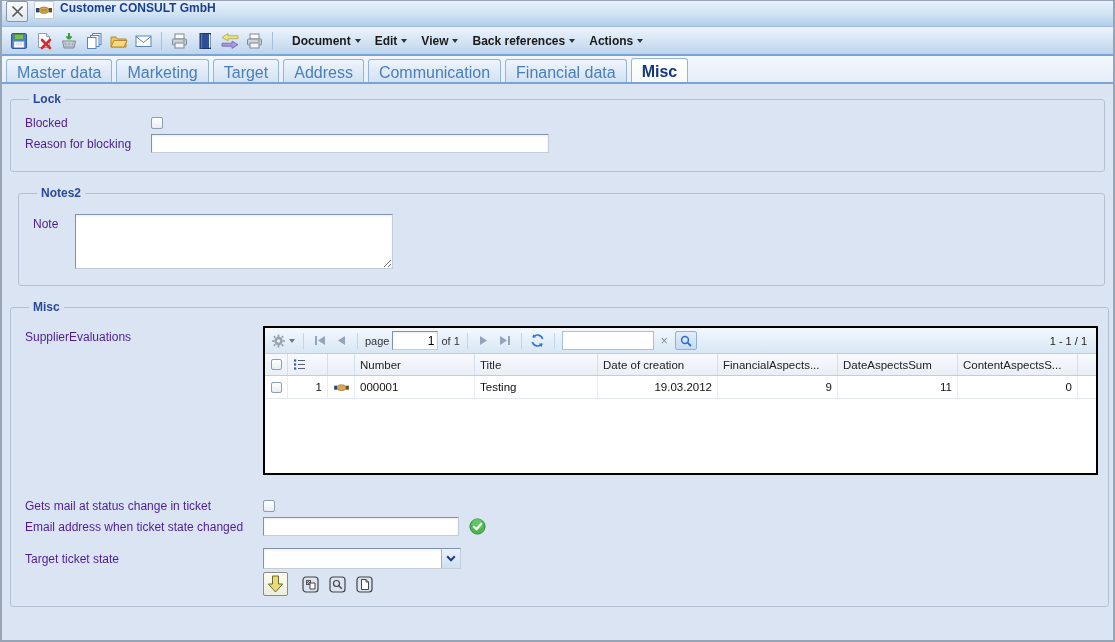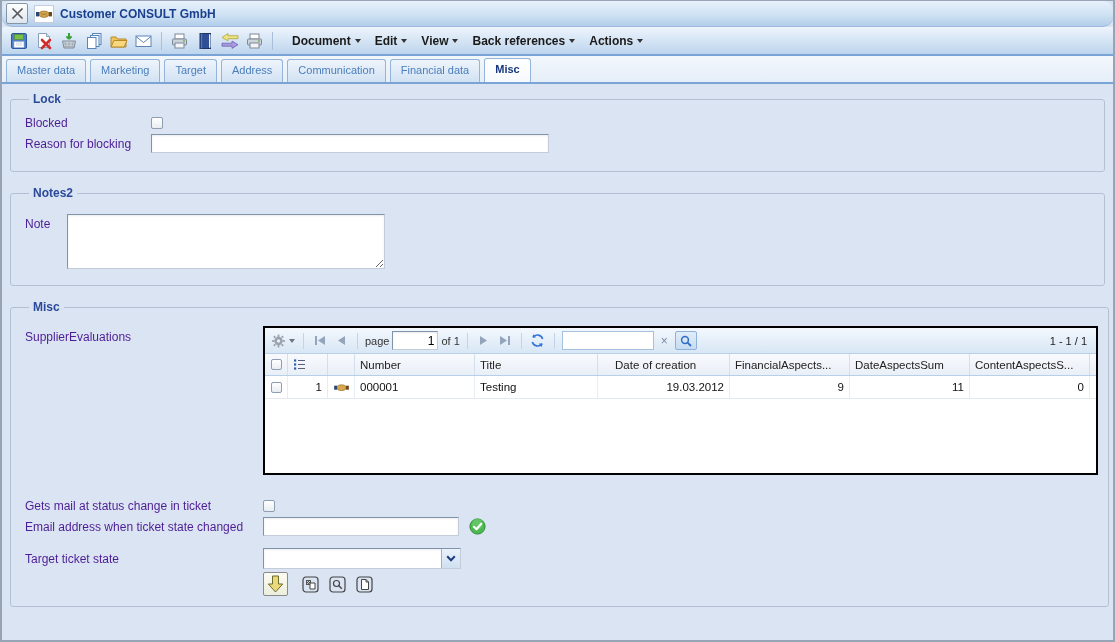--- a/index.html
+++ b/index.html
@@ -10,21 +10,21 @@
     color:#111;
     background:#dbe4f2;
     border:2px solid #97a4b6;
     border-top:1px solid #97a4b6;
   }
   
   .titlebar{
     height:26px;
     background:linear-gradient(180deg,#e8f1fb 0%,#cfe2f4 55%,#b3cdea 100%);
     border-bottom:1px solid #9dbade;
-    display:flex;align-items:center;padding:0 4px;gap:6px;border-radius:10px;
+    display:flex;padding:0 4px;gap:6px;
   }
   .closebox{
     width:22px;height:21px;border:1px solid #8595a8;border-radius:2px;
     background:linear-gradient(#fdfefe,#dde5ee);
     display:flex;align-items:center;justify-content:center;cursor:default;
   }
   .appicon{
     width:20px;height:18px;background:#fff;border:1px solid #c4cdd9;
     display:flex;align-items:center;justify-content:center;
   }
@@ -46,21 +46,21 @@
     height:28px;
     background:linear-gradient(#f3f7fc,#e6eef8);
     border-bottom:2px solid #7aa3d6;
     display:flex;align-items:flex-end;gap:4px;padding:3px 4px 0 4px;
   }
   .tab{
     height:23px;padding:4px 10px 0 10px;
     background:linear-gradient(#eef4fb,#d2e2f3);
     border:1px solid #94b4d9;border-bottom:none;
     border-radius:3px 3px 0 0;
-    color:#4a7ebb;font-size:11px;cursor:default;white-space:nowrap;
+    color:#4a7ebb;font-size:16px;cursor:default;white-space:nowrap;
   }
   .tab.active{
     background:linear-gradient(#ffffff,#f6f9fd);
     color:#16377d;font-weight:bold;height:24px;
   }
   
   .content{padding:8px 8px 0 8px;}
   fieldset{
     border:1px solid #b3c0d4;border-radius:3px;
     padding:6px 10px 10px 14px;margin-bottom:14px;
@@ -103,21 +103,21 @@
   .ghead{display:flex;height:22px;background:linear-gradient(#f8fafd,#e9eff7);border-bottom:1px solid #b9cfe8;font-size:11.5px;color:#222;}
   .ghead .gcell{border-right:1px solid #d3dfec;display:flex;align-items:center;padding:0 5px;overflow:hidden;white-space:nowrap;}
   .grow{display:flex;height:23px;background:#fff;border-bottom:1px solid #e4e9f0;font-size:11.5px;}
   .grow .gcell{border-right:1px solid #e8edf3;display:flex;align-items:center;padding:0 5px;overflow:hidden;white-space:nowrap;}
   .gcell.num{justify-content:flex-end;}
   .c-chk{width:23px;flex:none;justify-content:center;}
   .c-rn{width:40px;flex:none;}
   .c-ic{width:27px;flex:none;justify-content:center;}
   .c-number{width:120px;flex:none;}
   .c-title{width:123px;flex:none;}
-  .c-date{width:120px;flex:none;margin-left:12px;}
+  .c-date{width:120px;flex:none;}
   .c-fin{width:120px;flex:none;}
   .c-das{width:120px;flex:none;}
   .c-cas{width:120px;flex:none;}
   .c-fill{flex:1;border-right:none !important;}
   .gbody{height:74px;background:#fff;}
   
   .valid-icon{margin-left:10px;display:flex;align-items:center;}
   .combo{width:198px;height:21px;display:flex;align-items:stretch;padding:0;}
   .combo-val{flex:1;}
   .combo-btn{
@@ -267,21 +267,21 @@
     <div class="frow">
       <span class="flabel lbl-lock">Blocked</span>
       <span class="chk"></span>
     </div>
     <div class="frow">
       <span class="flabel lbl-lock">Reason for blocking</span>
       <input type="text" style="width: 398px;" value="">
     </div>
   </fieldset>
 
-  <fieldset style="min-height:100px;">
+  <fieldset style="min-height:100px;margin-left:8px;">
     <legend>Notes2</legend>
     <div class="frow" style="margin-top:8px;">
       <span class="flabel lbl-note">Note</span>
       <textarea class="textarea" style=""></textarea>
     </div>
   </fieldset>
 
   <fieldset style="min-height:296px;">
     <legend>Misc</legend>
 

